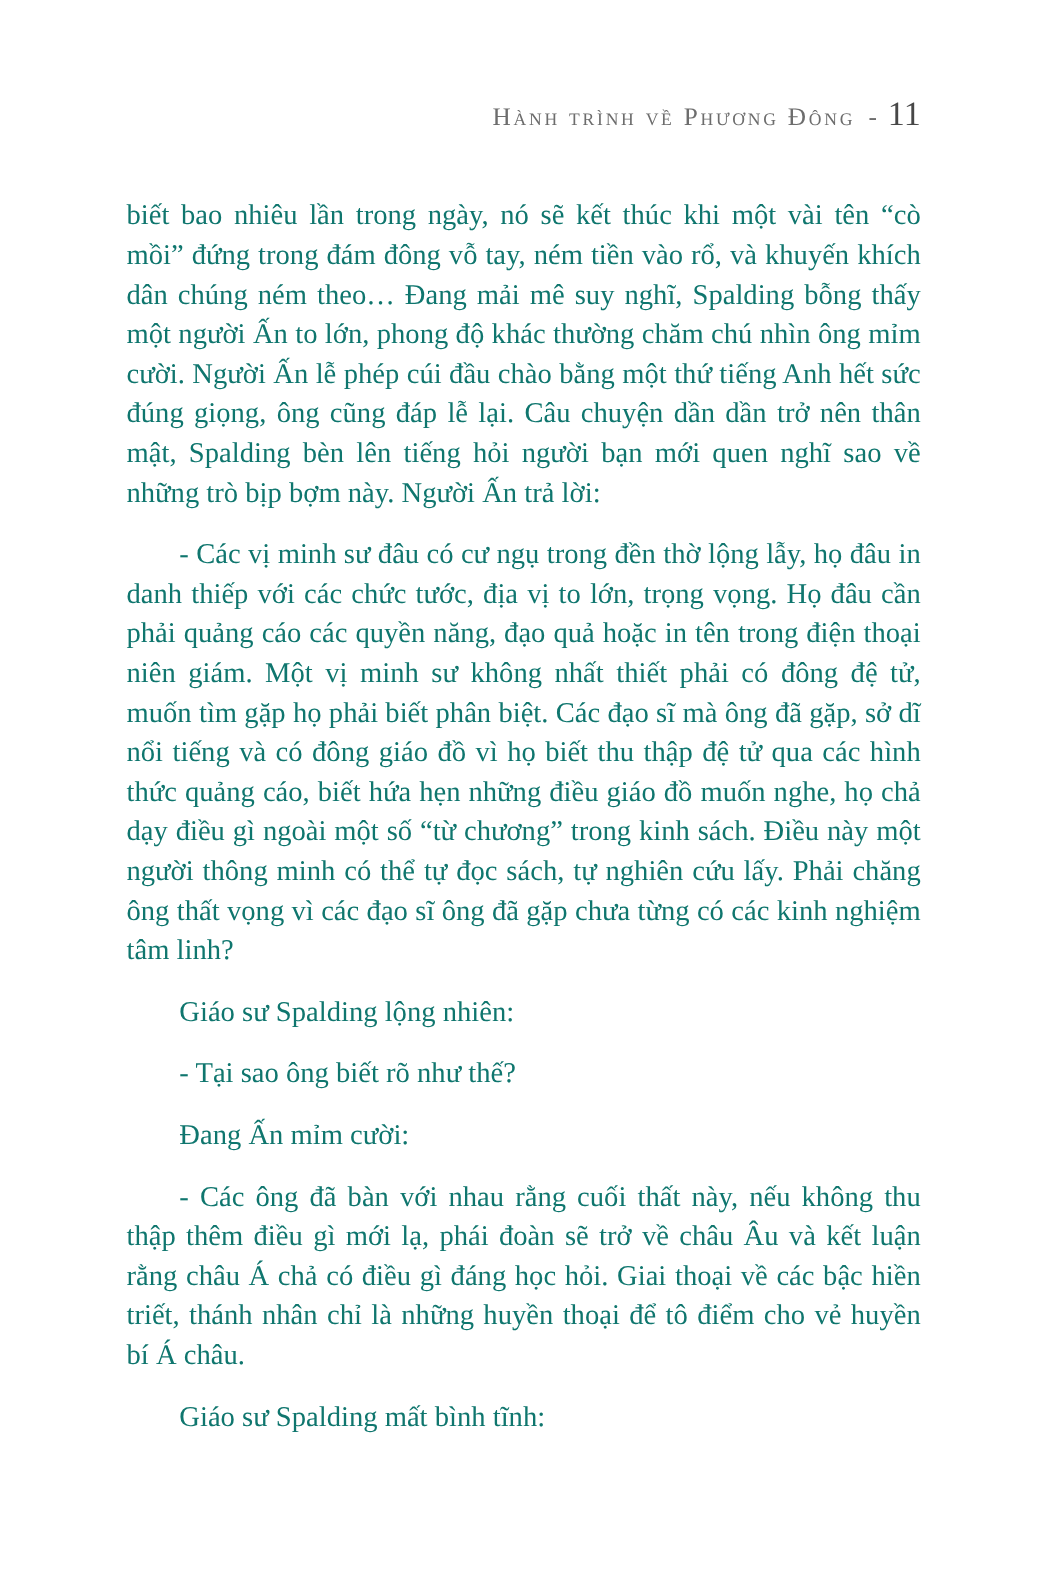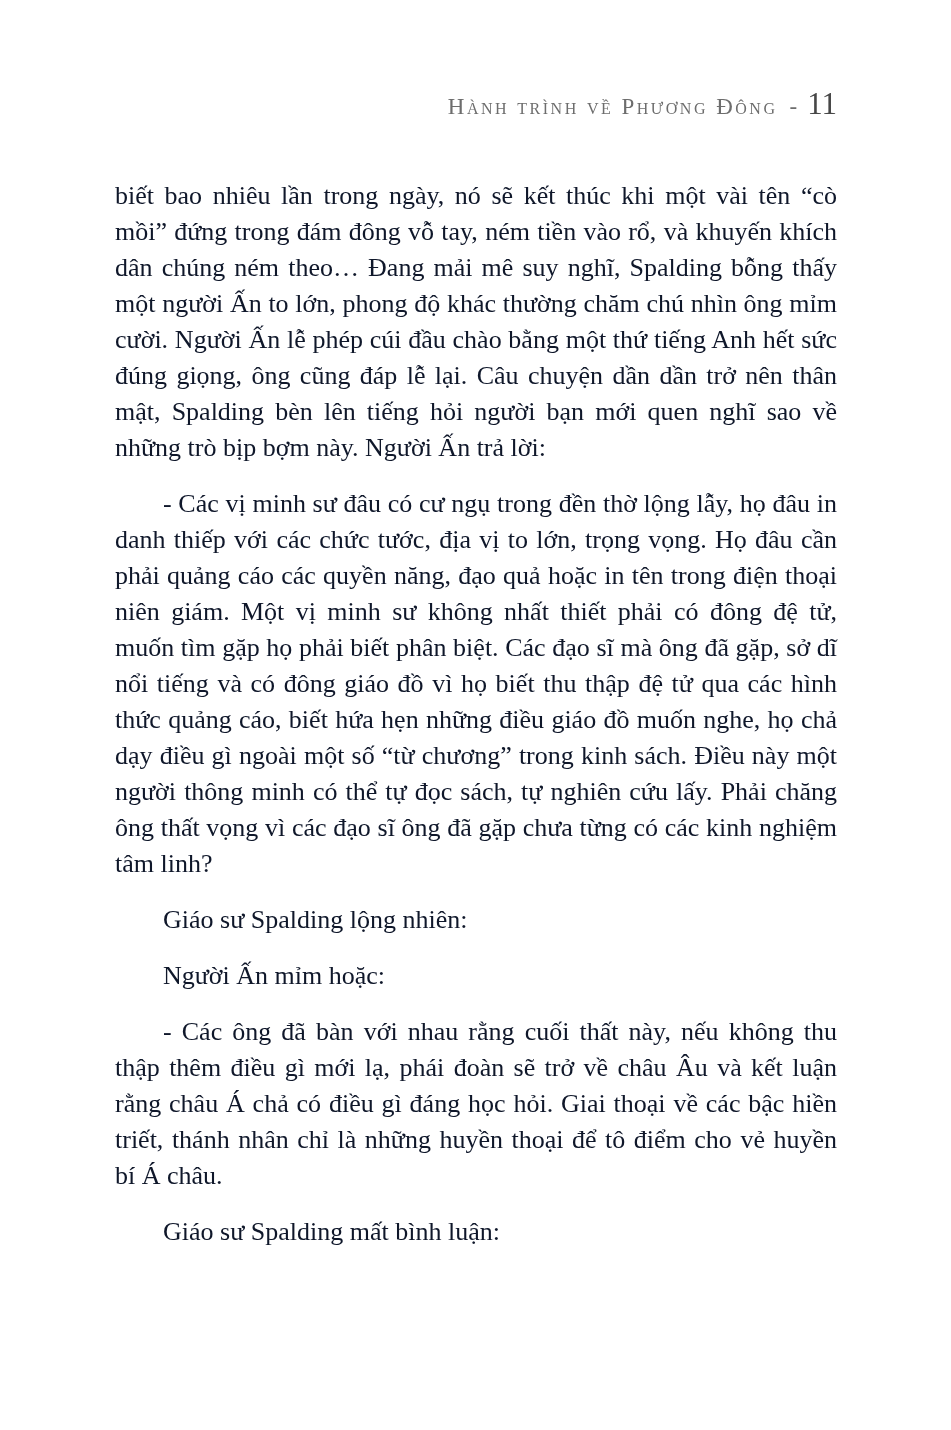--- a/index.html
+++ b/index.html
@@ -43,21 +43,21 @@
   .text-block {
     position: absolute;
     top: 178px;
     left: 115px;
     width: 722px;
   }
   .para {
     margin: 0 0 20px 0;
     font-size: 26px;
     line-height: 36px;
-    color: #0f172a;
+    color: #0f766e;
     text-align: justify;
   }
   .para.indent {
     text-indent: 48px;
   }
 </style>
 </head>
 <body>
 
 <div class="page">
@@ -65,18 +65,19 @@
   <header class="running-head">
     <span class="head-title">Hành trình về Phương Đông</span>
     <span class="head-sep">-</span>
     <span class="head-page">11</span>
   </header>
 
   <main class="text-block">
     <p class="para">biết bao nhiêu lần trong ngày, nó sẽ kết thúc khi một vài tên “cò mồi” đứng trong đám đông vỗ tay, ném tiền vào rổ, và khuyến khích dân chúng ném theo… Đang mải mê suy nghĩ, Spalding bỗng thấy một người Ấn to lớn, phong độ khác thường chăm chú nhìn ông mỉm cười. Người Ấn lễ phép cúi đầu chào bằng một thứ tiếng Anh hết sức đúng giọng, ông cũng đáp lễ lại. Câu chuyện dần dần trở nên thân mật, Spalding bèn lên tiếng hỏi người bạn mới quen nghĩ sao về những trò bịp bợm này. Người Ấn trả lời:</p>
     <p class="para indent">- Các vị minh sư đâu có cư ngụ trong đền thờ lộng lẫy, họ đâu in danh thiếp với các chức tước, địa vị to lớn, trọng vọng. Họ đâu cần phải quảng cáo các quyền năng, đạo quả hoặc in tên trong điện thoại niên giám. Một vị minh sư không nhất thiết phải có đông đệ tử, muốn tìm gặp họ phải biết phân biệt. Các đạo sĩ mà ông đã gặp, sở dĩ nổi tiếng và có đông giáo đồ vì họ biết thu thập đệ tử qua các hình thức quảng cáo, biết hứa hẹn những điều giáo đồ muốn nghe, họ chả dạy điều gì ngoài một số “từ chương” trong kinh sách. Điều này một người thông minh có thể tự đọc sách, tự nghiên cứu lấy. Phải chăng ông thất vọng vì các đạo sĩ ông đã gặp chưa từng có các kinh nghiệm tâm linh?</p>
     <p class="para indent">Giáo sư Spalding lộng nhiên:</p>
-    <p class="para indent">Người Ấn mỉm hoặc:</p>
+    <p class="para indent">- Tại sao ông biết rõ như thế?</p>
+    <p class="para indent">Đang Ấn mỉm cười:</p>
     <p class="para indent">- Các ông đã bàn với nhau rằng cuối thất này, nếu không thu thập thêm điều gì mới lạ, phái đoàn sẽ trở về châu Âu và kết luận rằng châu Á chả có điều gì đáng học hỏi. Giai thoại về các bậc hiền triết, thánh nhân chỉ là những huyền thoại để tô điểm cho vẻ huyền bí Á châu.</p>
-    <p class="para indent">Giáo sư Spalding mất bình luận:</p>
+    <p class="para indent">Giáo sư Spalding mất bình tĩnh:</p>
   </main>
 
 </div>
 
 </body></html>

